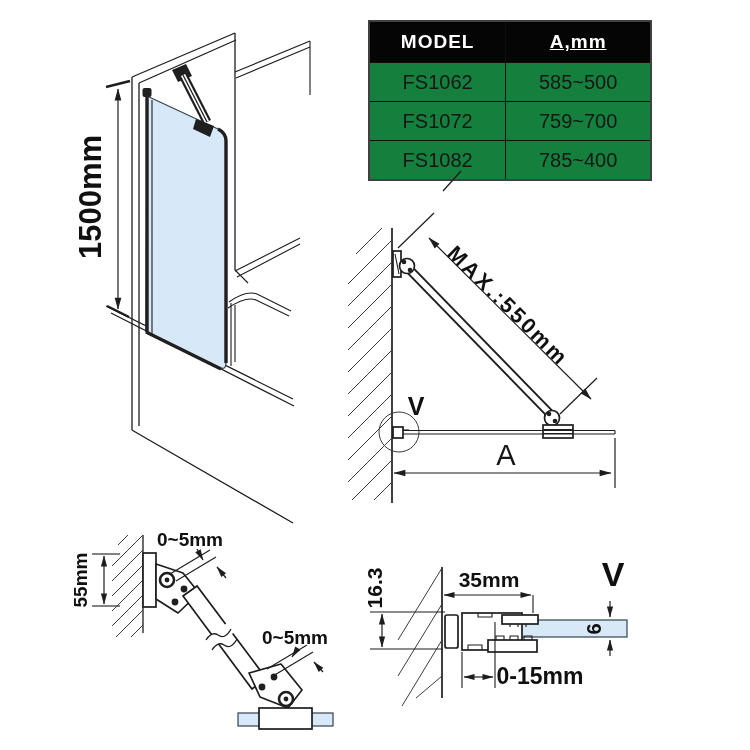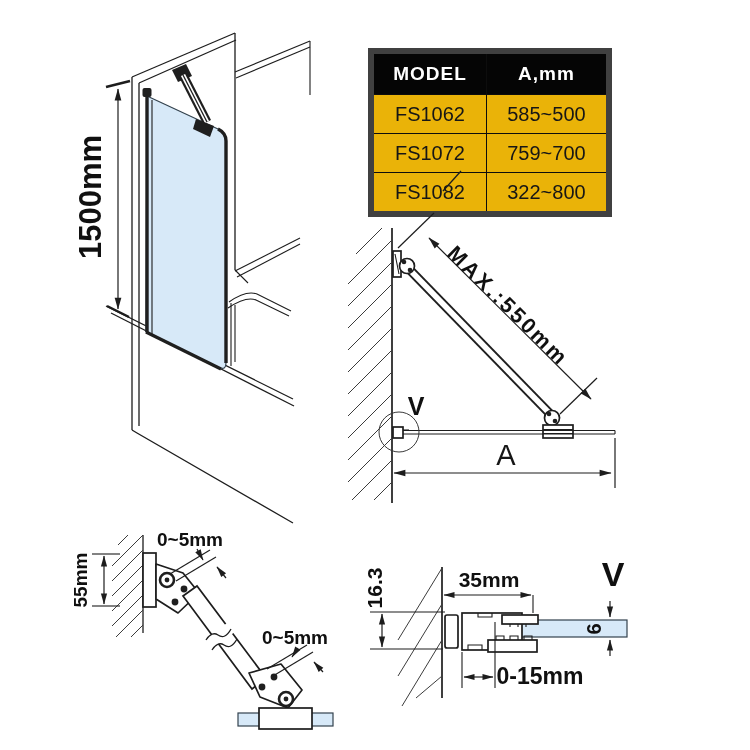--- a/index.html
+++ b/index.html
@@ -11,27 +11,27 @@
   .lnt  {stroke:#1d1d1d;stroke-width:1.1;fill:none;}
   .ln2  {stroke:#1d1d1d;stroke-width:1.7;fill:none;}
   .thick{stroke:#1f1f1f;stroke-width:3.4;fill:none;}
   .hatch{stroke:#3c3c3c;stroke-width:1;fill:none;}
   .wfill{fill:#ffffff;stroke:#1d1d1d;stroke-width:1.7;}
   .dfill{fill:#1f1f1f;stroke:none;}
   .dim  {stroke:#1d1d1d;stroke-width:1.2;fill:none;}
   .dimtext{font-weight:bold;fill:#101010;}
   .glass{fill:#d7e9f8;stroke:#33424e;stroke-width:1.2;}
   
-  .spec{position:absolute;left:368px;top:20px;width:244px;border-collapse:collapse;
-        border:6px solid #404040;background:#fff;margin-top:28px;}
+  .spec{position:absolute;left:368px;top:20px;width:284px;border-collapse:collapse;
+        border:2px solid #404040;background:#fff;}
   .spec th{background:#050505;color:#ffffff;font-size:19px;font-weight:bold;
            letter-spacing:1px;height:38px;border:1.5px solid #0d0d0d;}
   .spec td{font-size:20px;color:#161616;text-align:center;height:36px;
-           border:1.5px solid #0d0d0d;background:#eab308;}
-  .spec .c1{width:48.5%;} .spec .c2{width:51.5%;}
+           border:1.5px solid #0d0d0d;background:#15803d;}
+  .spec .c1{width:48.5%;} .spec .c2{width:51.5%;text-decoration:underline;}
 </style>
 </head>
 <body>
 
 <div class="stage">
 
   <svg style="left:30px;top:30px;" width="312" height="500" viewBox="30 30 312 500">
     <defs>
       <marker id="bathArr" viewBox="0 0 12 10" refX="11" refY="5" markerWidth="13" markerHeight="11" orient="auto-start-reverse" markerUnits="userSpaceOnUse">
         <path d="M0.5,1.9 L11.5,5 L0.5,8.1 Z" fill="#1d1d1d"></path>
@@ -98,21 +98,21 @@
       <tr>
         <td>FS1062</td>
         <td>585~500</td>
       </tr>
       <tr>
         <td>FS1072</td>
         <td>759~700</td>
       </tr>
       <tr>
         <td>FS1082</td>
-        <td>322~800</td>
+        <td>785~400</td>
       </tr>
     </tbody>
   </table>
 
   <svg style="left:340px;top:168px;" width="312" height="340" viewBox="340 168 312 340">
     <defs>
       <marker id="topArr" viewBox="0 0 12 10" refX="11" refY="5" markerWidth="13" markerHeight="11" orient="auto-start-reverse" markerUnits="userSpaceOnUse">
         <path d="M0.5,1.9 L11.5,5 L0.5,8.1 Z" fill="#1d1d1d"></path>
       </marker>
     </defs>

